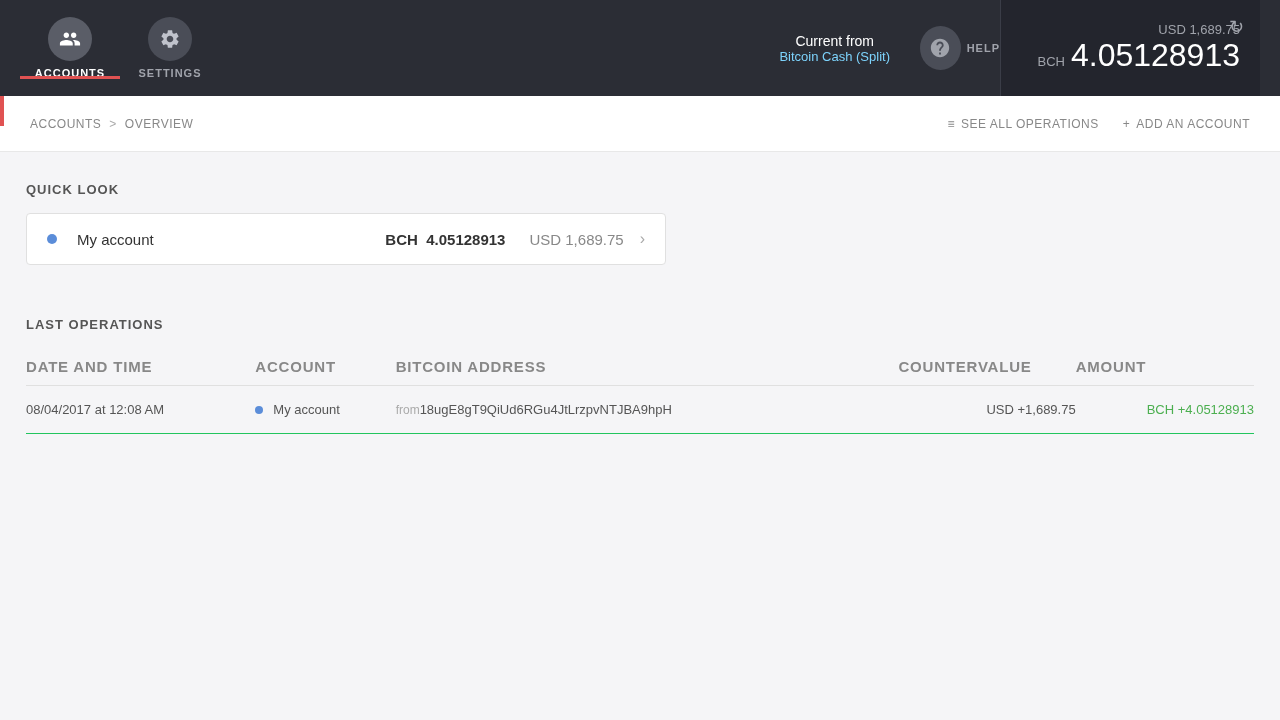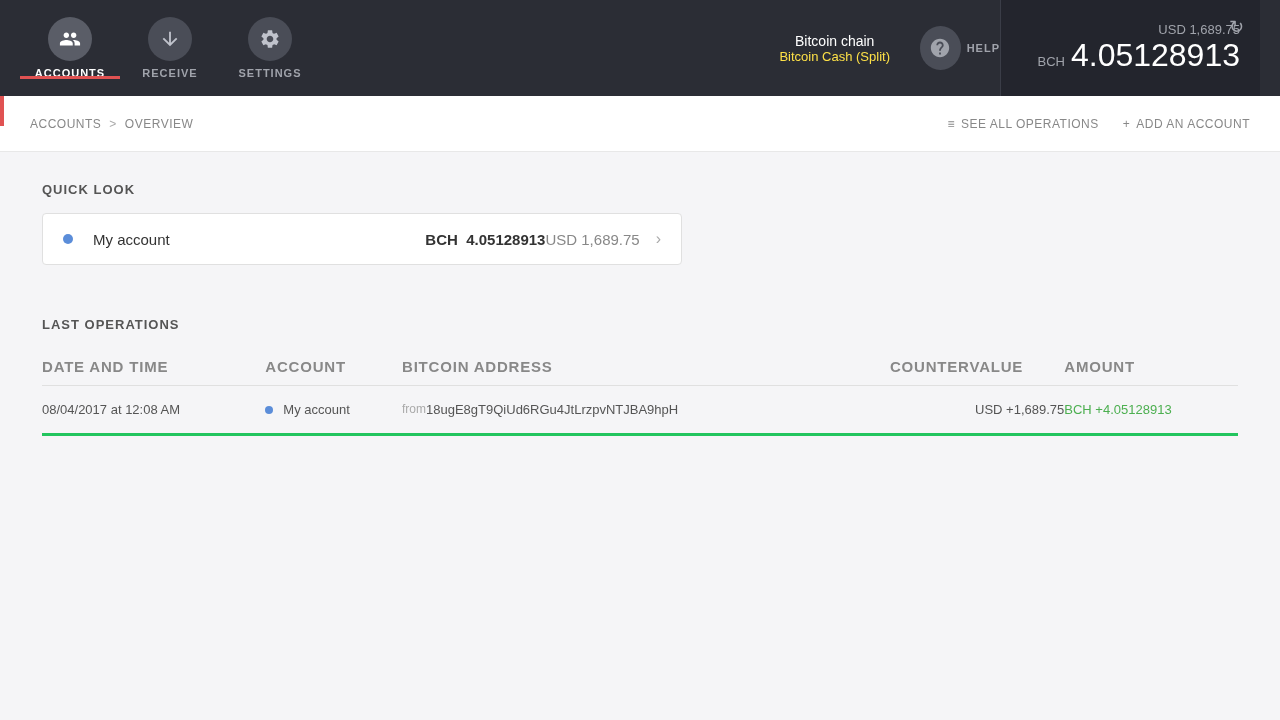--- a/index.html
+++ b/index.html
@@ -52,21 +52,21 @@
       text-align: center;
       padding: 0 30px;
     }
     .current-chain-label {
       font-size: 14px;
       font-weight: 500;
       color: #ffffff;
     }
     .current-chain-value {
       font-size: 13px;
-      color: #fde047;
+      color: #7dd3fc;
     }
     .help-btn {
       display: flex;
       flex-direction: row;
       align-items: center;
       justify-content: center;
       color: #a0a3ab;
       width: 80px;
       gap: 6px;
       cursor: pointer;
@@ -156,21 +156,21 @@
       display: flex;
       align-items: center;
       gap: 6px;
       text-transform: uppercase;
       letter-spacing: 0.5px;
     }
 
     
     .main {
       background: #f5f5f7;
-      padding: 30px 42px;
+      padding: 30px 26px;
       height: calc(720px - 96px - 56px);
       overflow-y: auto;
     }
 
     
     .section-title {
       font-size: 13px;
       font-weight: 700;
       color: #555;
       letter-spacing: 1px;
@@ -196,20 +196,21 @@
       flex-shrink: 0;
     }
     .account-name {
       font-size: 15px;
       color: #333;
       flex: 1;
     }
     .account-bch {
       font-size: 15px;
       color: #333;
+      margin-right: 24px;
     }
     .account-bch span { font-weight: 600; }
     .account-usd {
       font-size: 15px;
       color: #888;
       margin-right: 16px;
     }
     .account-chevron {
       font-size: 16px;
       color: #aaa;
@@ -229,44 +230,46 @@
       text-transform: uppercase;
       text-align: left;
       padding: 10px 0 10px 0;
       border-bottom: 1px solid #e0e0e0;
     }
     .ops-table th:last-child { text-align: left; }
     .ops-table td {
       font-size: 13px;
       color: #555;
       padding: 16px 0;
-      border-bottom: 3px solid #22c55e;
+      border-bottom: 1px solid #22c55e;
       vertical-align: middle;
     }
     .ops-table td.amount-cell {
+      text-align: right;
       color: #4caf50;
       font-weight: 500;
     }
     .ops-table td.countervalue-cell {
       text-align: right;
     }
     .op-account-cell {
       display: flex;
       align-items: center;
       gap: 10px;
     }
     .op-dot {
       width: 8px;
       height: 8px;
       border-radius: 50%;
       background: #5b8dd9;
       flex-shrink: 0;
     }
     .op-address-cell {
       display: flex;
+      align-items: center;
       gap: 0;
       color: #555;
     }
     .from-label {
       color: #aaa;
       font-size: 12px;
     }
 
     
     .left-accent {
@@ -297,42 +300,34 @@
     <div class="icon-circle">
       <svg width="22" height="22" viewBox="0 0 24 24" fill="currentColor">
           <path d="M16 11c1.66 0 2.99-1.34 2.99-3S17.66 5 16 5c-1.66 0-3 1.34-3 3s1.34 3 3 3zm-8 0c1.66 0 2.99-1.34 2.99-3S9.66 5 8 5C6.34 5 5 6.34 5 8s1.34 3 3 3zm0 2c-2.33 0-7 1.17-7 3.5V19h14v-2.5c0-2.33-4.67-3.5-7-3.5zm8 0c-.29 0-.62.02-.97.05 1.16.84 1.97 1.97 1.97 3.45V19h6v-2.5c0-2.33-4.67-3.5-7-3.5z"></path>
         </svg>
     </div>
     <span class="nav-label">ACCOUNTS</span>
     <div class="accounts-underline"></div>
   </div>
 
 
-  <div class="nav-item">
-    <div class="icon-circle">
-      <svg width="22" height="22" viewBox="0 0 24 24" fill="currentColor">
-          <path d="M20 12l-1.41-1.41L13 16.17V4h-2v12.17l-5.58-5.59L4 12l8 8 8-8z"></path>
-        </svg>
-    </div>
-    <span class="nav-label">RECEIVE</span>
-  </div>
 
   <div class="nav-item">
     <div class="icon-circle">
       <svg width="22" height="22" viewBox="0 0 24 24" fill="currentColor">
           <path d="M19.14,12.94c0.04-0.3,0.06-0.61,0.06-0.94c0-0.32-0.02-0.64-0.07-0.94l2.03-1.58c0.18-0.14,0.23-0.41,0.12-0.61 l-1.92-3.32c-0.12-0.22-0.37-0.29-0.59-0.22l-2.39,0.96c-0.5-0.38-1.03-0.7-1.62-0.94L14.4,2.81c-0.04-0.24-0.24-0.41-0.48-0.41 h-3.84c-0.24,0-0.43,0.17-0.47,0.41L9.25,5.35C8.66,5.59,8.12,5.92,7.63,6.29L5.24,5.33c-0.22-0.08-0.47,0-0.59,0.22L2.74,8.87 C2.62,9.08,2.66,9.34,2.86,9.48l2.03,1.58C4.84,11.36,4.8,11.69,4.8,12s0.02,0.64,0.07,0.94l-2.03,1.58 c-0.18,0.14-0.23,0.41-0.12,0.61l1.92,3.32c0.12,0.22,0.37,0.29,0.59,0.22l2.39-0.96c0.5,0.38,1.03,0.7,1.62,0.94l0.36,2.54 c0.05,0.24,0.24,0.41,0.48,0.41h3.84c0.24,0,0.44-0.17,0.47-0.41l0.36-2.54c0.59-0.24,1.13-0.56,1.62-0.94l2.39,0.96 c0.22,0.08,0.47,0,0.59-0.22l1.92-3.32c0.12-0.22,0.07-0.47-0.12-0.61L19.14,12.94z M12,15.6c-1.98,0-3.6-1.62-3.6-3.6 s1.62-3.6,3.6-3.6s3.6,1.62,3.6,3.6S13.98,15.6,12,15.6z"></path>
         </svg>
     </div>
     <span class="nav-label">SETTINGS</span>
   </div>
 
   <div class="nav-spacer"></div>
 
   <div class="current-chain">
-    <span class="current-chain-label">Bitcoin chain</span>
+    <span class="current-chain-label">Current from</span>
     <span class="current-chain-value">Bitcoin Cash (Split)</span>
   </div>
 
   <div class="help-btn">
     <div class="icon-circle">
       <svg width="22" height="22" viewBox="0 0 24 24" fill="currentColor">
           <path d="M12 2C6.48 2 2 6.48 2 12s4.48 10 10 10 10-4.48 10-10S17.52 2 12 2zm1 17h-2v-2h2v2zm2.07-7.75l-.9.92C13.45 12.9 13 13.5 13 15h-2v-.5c0-1.1.45-2.1 1.17-2.83l1.24-1.26c.37-.36.59-.86.59-1.41 0-1.1-.9-2-2-2s-2 .9-2 2H8c0-2.21 1.79-4 4-4s4 1.79 4 4c0 .88-.36 1.68-.93 2.25z"></path>
         </svg>
     </div>
     <span class="nav-label">HELP</span>

